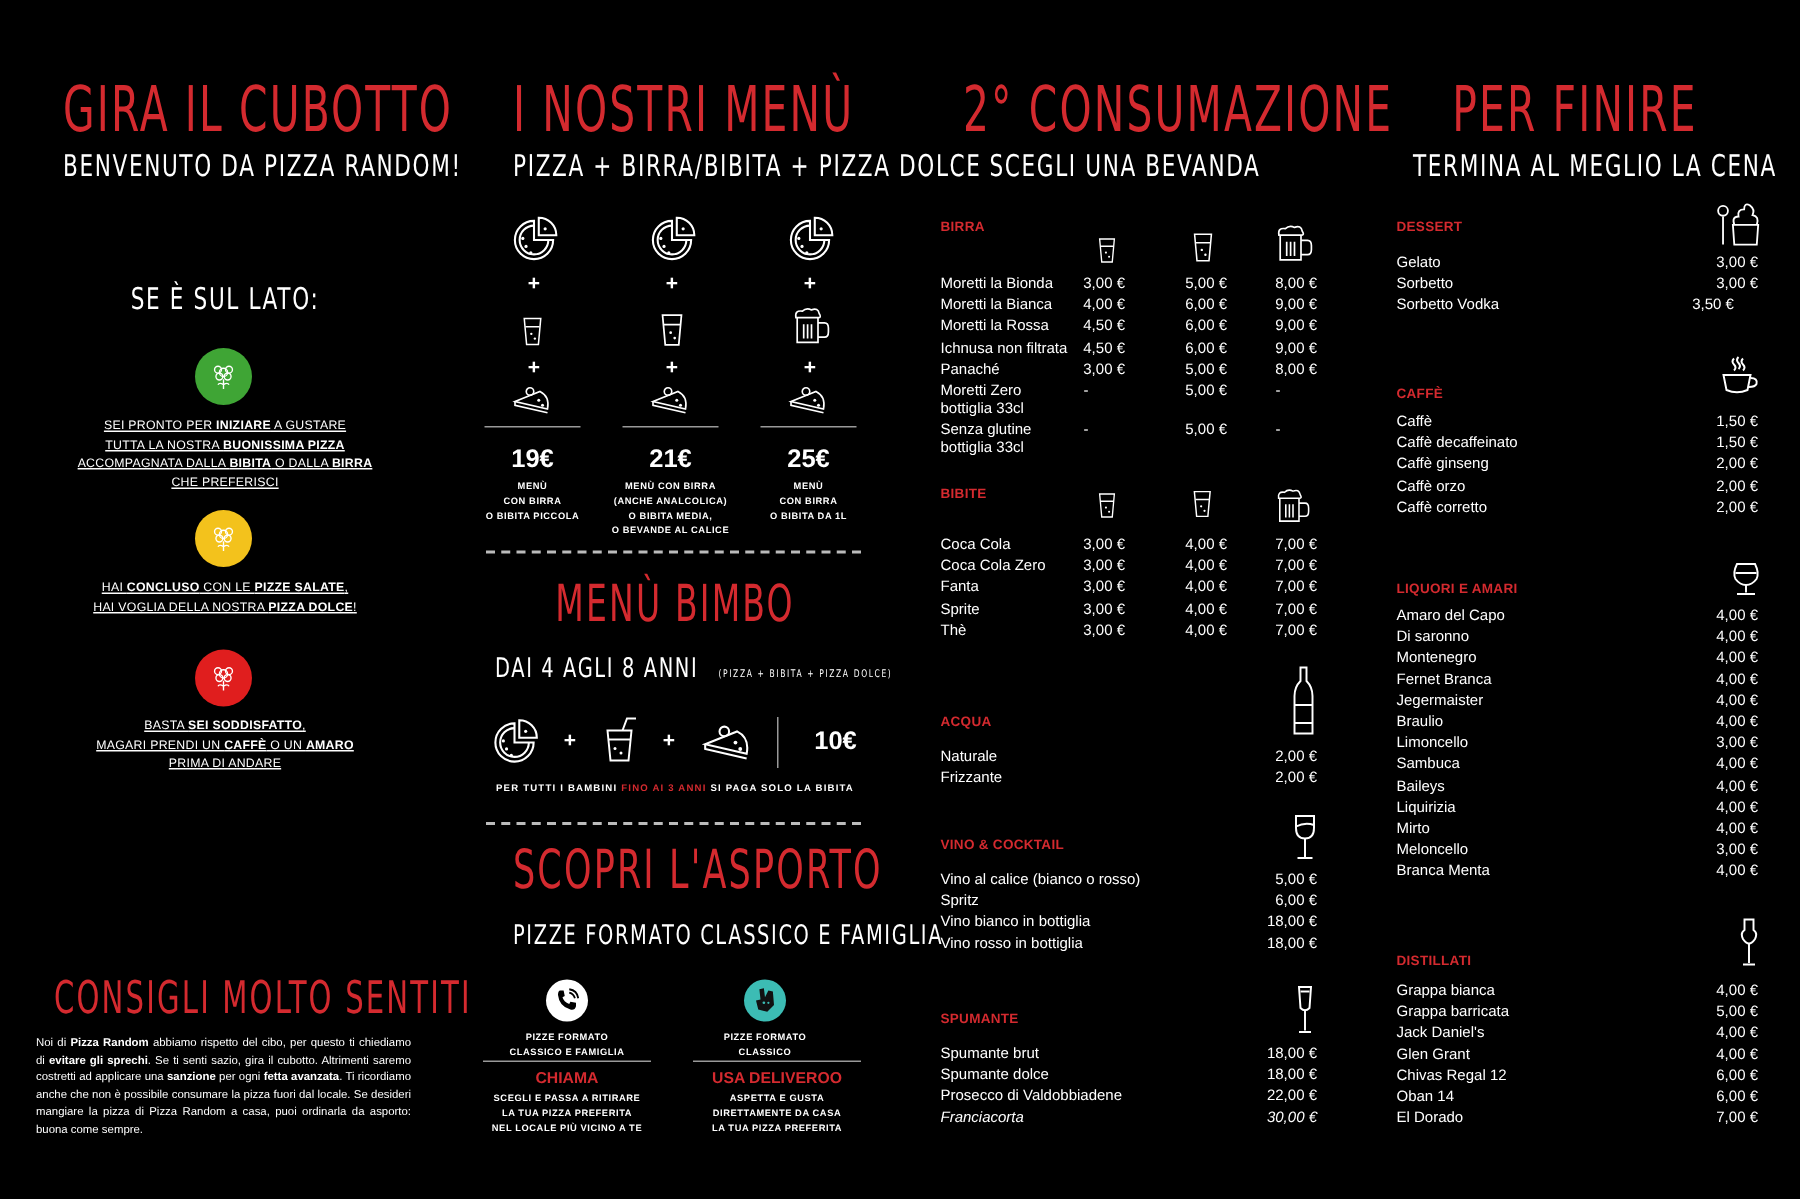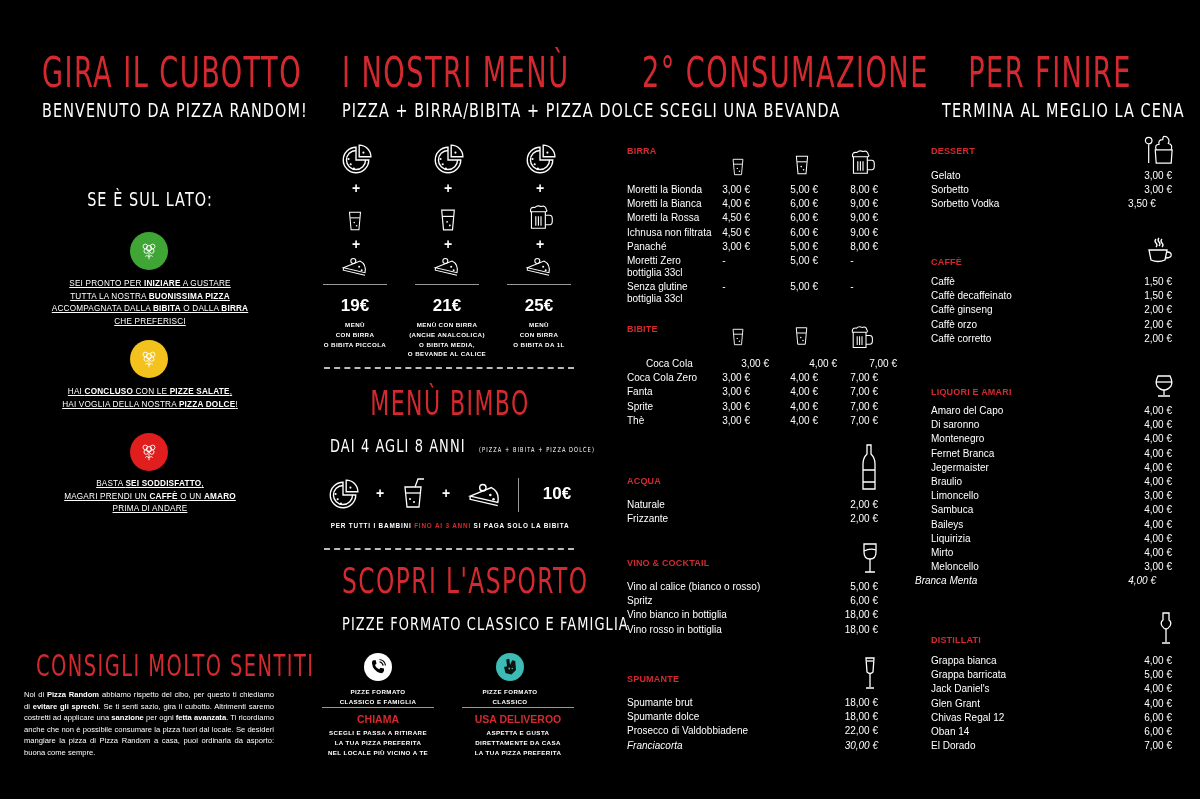--- a/index.html
+++ b/index.html
@@ -386,21 +386,21 @@
   <svg class="abs" style="left:131px;top:327px;" width="14" height="20">
       <use href="#glass"></use>
     </svg>
   <svg class="abs" style="left:194px;top:325px;" width="15" height="22">
       <use href="#glass"></use>
     </svg>
   <svg class="abs" style="left:250px;top:325px;" width="24" height="24">
       <use href="#mug"></use>
     </svg>
   <div id="bibite-rows">
-      <div class="row" style="left: 27px; top: 358px; width: 260px; height: 14px; margin-left: 19px;">
+      <div class="row" style="left: 27px; top: 358px; width: 260px; height: 14px;">
         <div class="name">
           <div>Coca Cola</div>
         </div>
         <div class="p" style="left: 63px;">3,00 €</div>
         <div class="p" style="left: 131px;">4,00 €</div>
         <div class="p" style="left: 191px;">7,00 €</div>
       </div>
       <div class="row" style="left: 27px; top: 372.2px; width: 260px; height: 14px;">
         <div class="name">
           <div>Coca Cola Zero</div>
@@ -593,21 +593,21 @@
         <div class="p" style="right: 0px;">4,00 €</div>
       </div>
       <div class="row" style="left: 31px; top: 547px; width: 241px; height: 14px;">
         <div class="name">Mirto</div>
         <div class="p" style="right: 0px;">4,00 €</div>
       </div>
       <div class="row" style="left: 31px; top: 561.2px; width: 241px; height: 14px;">
         <div class="name">Meloncello</div>
         <div class="p" style="right: 0px;">3,00 €</div>
       </div>
-      <div class="row" style="left: 15px; top: 575.4px; width: 241px; height: 14px; font-style: italic;">
+      <div class="row" style="left: 31px; top: 575.4px; width: 241px; height: 14px;">
         <div class="name">Branca Menta</div>
         <div class="p" style="right: 0px;">4,00 €</div>
       </div>
     </div>
 
   <div class="sect" style="left:31px;top:635px;">DISTILLATI</div>
   <svg class="abs" style="left:260px;top:612px;" width="12" height="34">
       <use href="#grappa"></use>
     </svg>
   <div id="distillati-rows">

